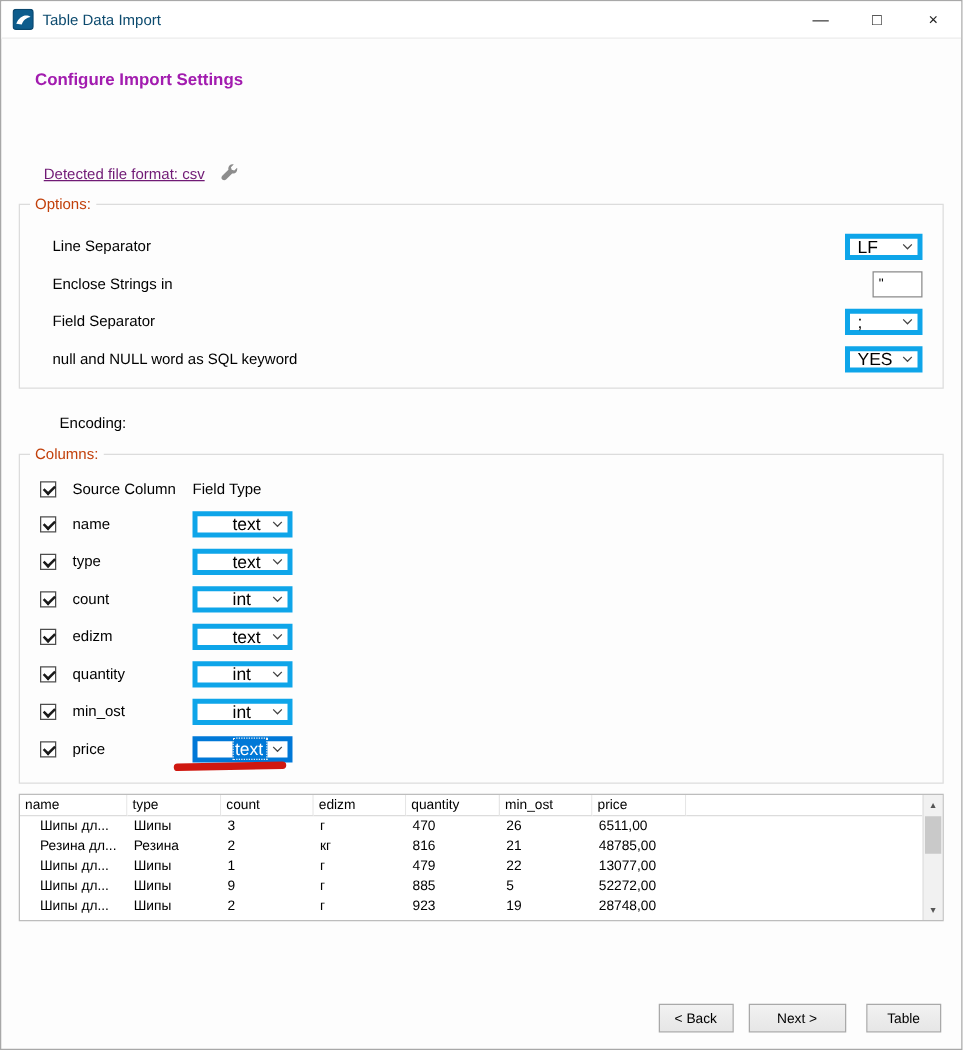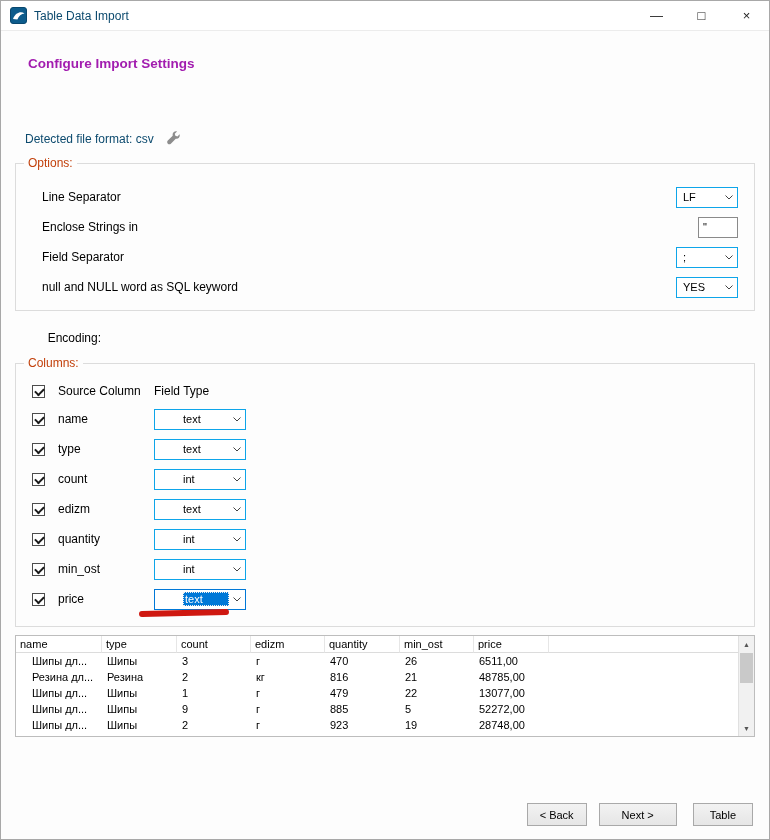--- a/index.html
+++ b/index.html
@@ -15,41 +15,41 @@
   .app-icon { width:17px; height:17px; margin-right:7px; flex:0 0 auto; }
   .win-title { font-size:12px; color:#0c4a6e; }
   .win-controls { margin-left:auto; display:flex; height:100%; }
   .win-btn { width:45px; height:100%; display:flex; align-items:center; justify-content:center;
     font-size:13px; color:#222; cursor:default; }
 
   
   .content { position:relative; padding:0 14px; height:809px; }
   h1.page-title { color:#a21caf; font-size:13.5px; font-weight:bold; padding:25px 0 0 13px; }
 
-  .detected-row { margin:59px 0 0 10px; display:flex; align-items:center; gap:12px;
-    font-size:12px; color:#0c4a6e; height:18px; }
+  .detected-row { margin:59px 0 0 20px; display:flex; align-items:center; gap:12px;
+    font-size:12px; color:#701a75; height:18px;text-decoration:underline; }
   .wrench { display:flex; align-items:center; }
 
   
   .group { position:relative; border:1px solid #dcdcdc; margin-top:15px;
     padding:18px 16px 8px 16px; }
   .group-label { position:absolute; top:-8px; left:8px; background:#fdfdfd;
     padding:0 4px; font-size:12px; color:#c2410c; }
 
   .opt-row { display:flex; align-items:center; height:30px; font-size:12px; }
   .opt-row .lbl { padding-left:10px; }
   .opt-row .ctl { margin-left:auto; }
 
   
-  .combo { height:21px; border:1px solid #0ea5e9; background:#fff; display:flex;
-    align-items:center; padding:0 4px 0 6px; font-size:11px; color:#000; cursor:default; }
+  .combo { height:21px; border:4px solid #0ea5e9; background:#fff; display:flex;
+    align-items:center; padding:0 4px 0 6px; font-size:14px; color:#000; cursor:default; }
   .combo .val { flex:1; white-space:nowrap; overflow:hidden; }
   .combo .chev { flex:0 0 auto; margin-left:4px; display:flex; align-items:center; }
   .combo.w62 { width:62px; }
-  .combo.w68 { width:92px;padding-left:28px; }
+  .combo.w68 { width:80px;padding-left:28px; }
   .combo.w245 { width:245px; }
   .combo.focused { border-color:#0078d7; }
   .combo.focused .val { background:#0078d7; color:#fff; outline:1px dotted #f0f0f0;
     outline-offset:-1px; padding:1px 2px; }
   .text-input { width:40px; height:21px; border:1px solid #8a8a8a; font-size:11px;
     padding:0 4px; font-family:"Liberation Sans", sans-serif; background:#fff; }
 
   
   .encoding-row { display:flex; align-items:center; margin-top:16px; padding-left:10px;
     font-size:12px; height:22px; }

